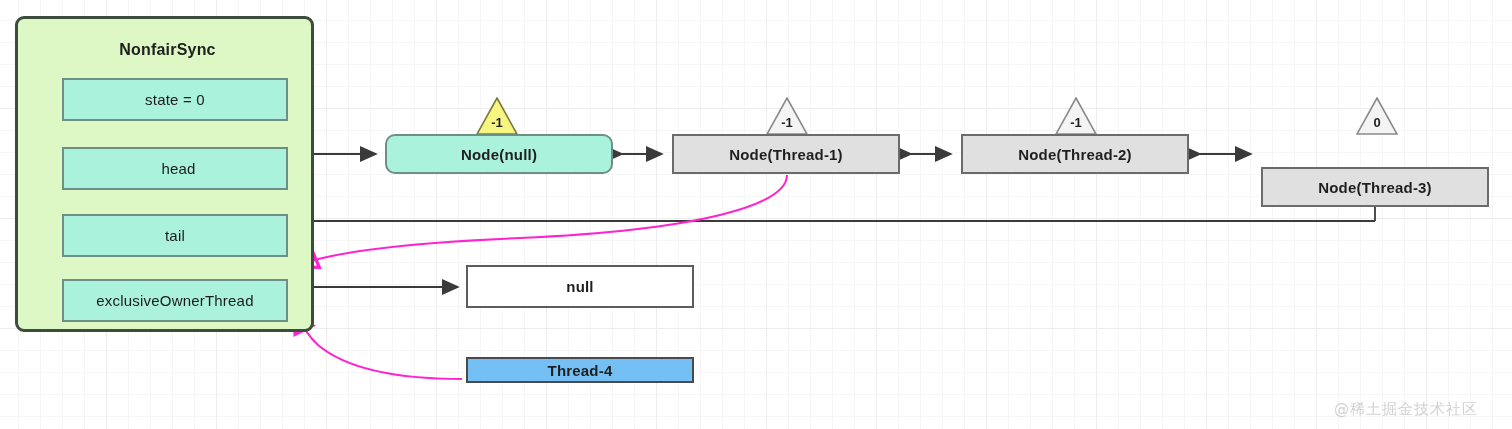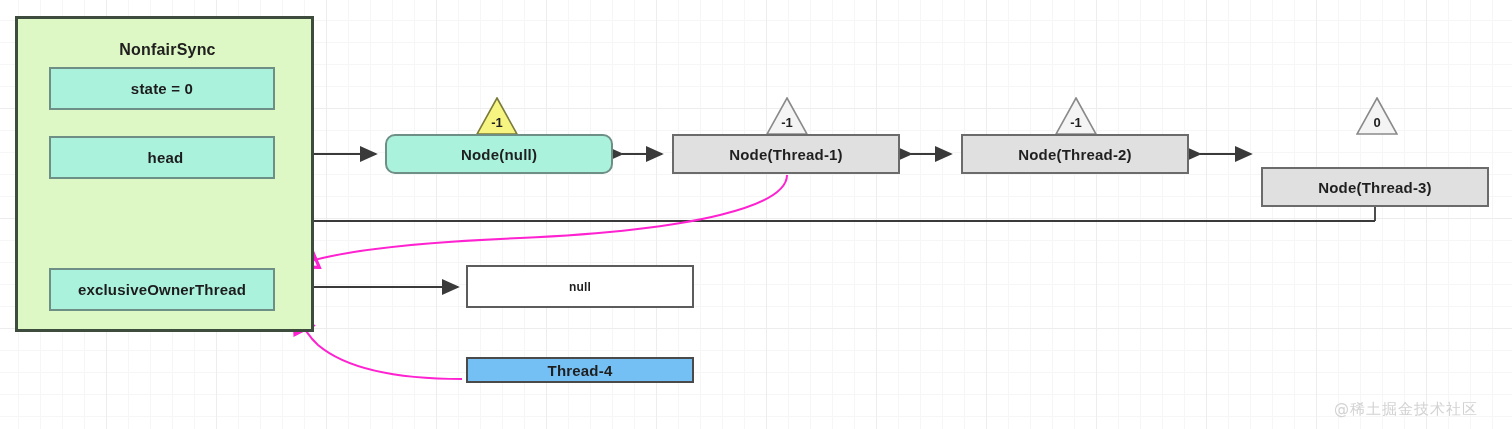--- a/index.html
+++ b/index.html
@@ -38,46 +38,47 @@
     font-weight: bold;
     color: #1f1f1f;
     letter-spacing: 0.2px;
   }
   
   #nonfair-sync {
     left: 15px; top: 16px;
     width: 299px; height: 316px;
     background: #ddf8c4;
     border: 3px solid #3d4c3d;
-    border-radius: 0;
+    border-radius: 9px;
     display: block;
   }
   #nonfair-sync-title {
     position: absolute;
     left: 0; top: 22px;
     width: 299px;
     text-align: center;
     font-size: 16px;
     font-weight: bold;
     color: #20201f;
   }
   .field-box {
     position: absolute;
-    left: 31px;
+    left: 44px;
     width: 226px;
     height: 43px;
     box-sizing: border-box;
     background: #abf2dd;
     border: 2px solid #6e8f86;
     display: flex;
     align-items: center;
     justify-content: center;
     font-size: 15px;
-    font-weight: bold;
+    font-weight: normal;
     color: #1c1c1c;
+    margin-top: 11px;
   }
   #field-state { top: 48px; }
   #field-head  { top: 117px; padding-left: 7px; }
   #field-tail  { top: 184px; }
   #field-owner { top: 249px; font-size: 15px; }
 
   
   .node-box {
     position: absolute;
     box-sizing: border-box;
@@ -123,21 +124,21 @@
   #ws-1, #ws-1-label { left: 766px; }
   #ws-2, #ws-2-label { left: 1055px; }
   #ws-3, #ws-3-label { left: 1356px; }
 
   
   #null-box {
     left: 466px; top: 265px;
     width: 228px; height: 43px;
     background: #ffffff;
     border: 2px solid #5c5c5c;
-    font-size: 12px;
+    font-size: 15px;
     z-index: 3;
   }
   #thread4-box {
     left: 466px; top: 357px;
     width: 228px; height: 26px;
     background: #74c0f5;
     border: 2px solid #4a4a4a;
     font-size: 15px;
     z-index: 3;
   }
@@ -205,20 +206,21 @@
     <g>
       <path d="M462,379 C410,379 350,372 318,345 C308,336 300,322 295,312" stroke="#ff22d0" stroke-width="2" fill="none" marker-end="url(#magentaHead)"></path>
     </g>
   </svg>
 
   <div class="box" id="nonfair-sync">
     <div id="nonfair-sync-title">NonfairSync</div>
 
     <div class="field-box" id="field-state">state = 0</div>
     <div class="field-box" id="field-head">head</div>
+    <div class="field-box" id="field-tail">tail</div>
     <div class="field-box" id="field-owner">exclusiveOwnerThread</div>
   </div>
 
   <div class="box node-box node-green" id="node-0">Node(null)</div>
   <div class="box node-box node-gray" id="node-1">Node(Thread-1)</div>
   <div class="box node-box node-gray" id="node-2">Node(Thread-2)</div>
   <div class="box node-box node-gray" id="node-3">Node(Thread-3)</div>
 
   <div class="ws-tri" id="ws-0">
     <svg width="42" height="38" viewBox="0 0 42 38">

